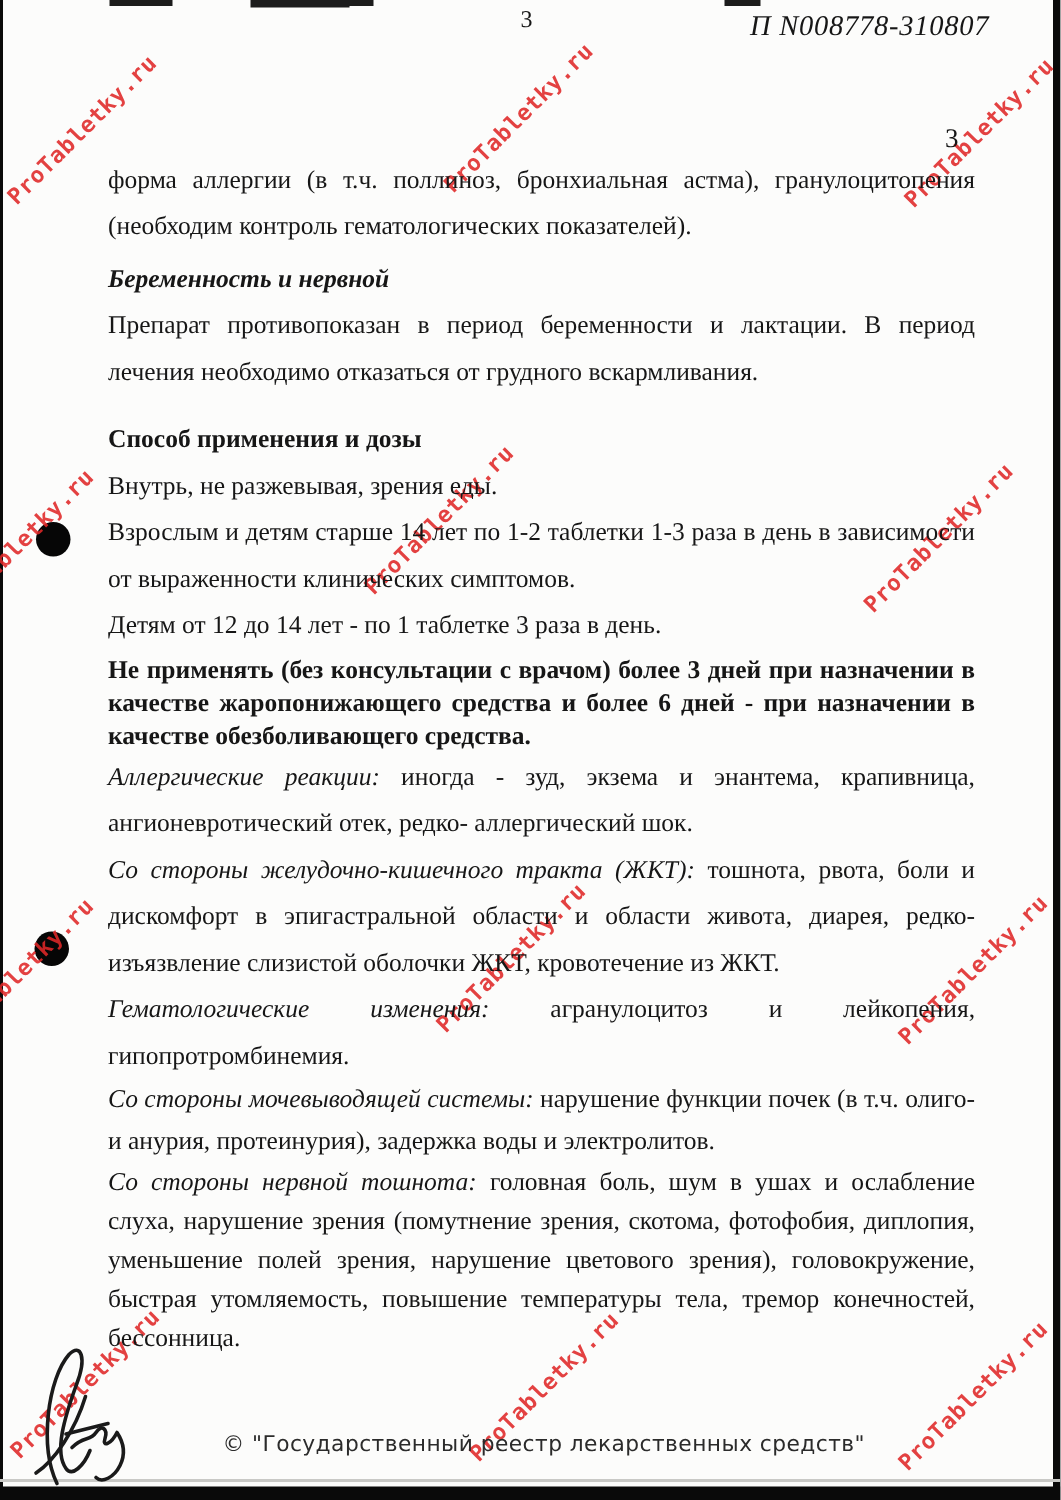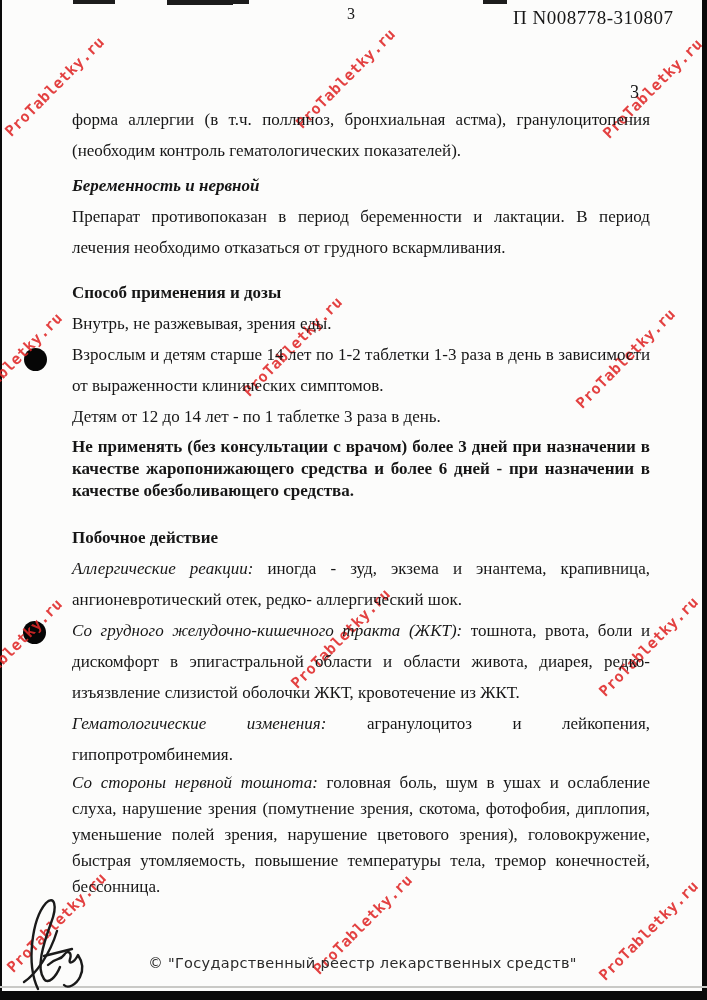--- a/index.html
+++ b/index.html
@@ -29,21 +29,21 @@
   .wm{
     position:absolute;height:18px;line-height:18px;
     font-family:"DejaVu Sans Mono", monospace;
     font-size:15px;font-weight:bold;letter-spacing:0.5px;
     color:#e02828;opacity:0.88;
     transform:rotate(-45deg);transform-origin:0 100%;
     white-space:nowrap;pointer-events:none;
   }
   
   .pg-top{position:absolute;left:347px;top:5px;font-size:16px;}
-  .reg{position:absolute;left:513px;top:7px;font-size:19px;letter-spacing:0.5px;}
+  .reg{position:absolute;left:500px;top:7px;font-size:19px;letter-spacing:0.5px;font-style:italic;}
   .pg-side{position:absolute;left:630px;top:82px;font-size:18px;}
   
   .body{
     position:absolute;left:72px;top:104px;width:578px;
     font-size:17px;line-height:31px;
   }
   .body p{margin:0;text-align:justify;text-align-last:left;}
   .lead-bi{font-weight:bold;font-style:italic;}
   .lead-i{font-style:italic;margin-top:16px;}
   .bold{font-weight:bold;}
@@ -103,24 +103,24 @@
     <p class="lead-bi h-preg">Беременность и нервной</p>
     <p>Препарат противопоказан в период беременности и лактации. В период лечения необходимо отказаться от грудного вскармливания.</p>
 
     <p class="bold h-dosage">Способ применения и дозы</p>
     <p>Внутрь, не разжевывая, зрения еды.</p>
     <p><span class="ul">Взрослым  и детям старше   14  лет</span><span> по   1-2  таблетки   1-3  раза в день  в зависимости от выраженности клинических симптомов.</span></p>
     <p><span class="ul">Детям от 12 до 14 лет</span><span> - по 1 таблетке 3 раза в день.</span></p>
 
     <p class="warn">Не применять (без консультации с врачом) более 3 дней при назначении в качестве жаропонижающего средства и более 6 дней - при назначении в качестве обезболивающего средства.</p>
 
-    <p class="bold h-side">Побочное действие</p>
     <p><span class="lead-i">Аллергические реакции:</span><span>  иногда  -  зуд,  экзема  и  энантема,  крапивница, ангионевротический отек, редко- аллергический шок.</span></p>
-    <p><span class="lead-i">Со грудного желудочно-кишечного тракта (ЖКТ):</span><span> тошнота, рвота, боли и дискомфорт в эпигастральной области и области живота, диарея, редко- изъязвление слизистой оболочки ЖКТ, кровотечение из ЖКТ.</span></p>
+    <p><span class="lead-i">Со стороны желудочно-кишечного тракта (ЖКТ):</span><span> тошнота, рвота, боли и дискомфорт в эпигастральной области и области живота, диарея, редко- изъязвление слизистой оболочки ЖКТ, кровотечение из ЖКТ.</span></p>
     <p><span class="lead-i">Гематологические  изменения:</span><span>  агранулоцитоз  и  лейкопения, гипопротромбинемия.</span></p>
+    <p class="p-renal"><span class="lead-i">Со стороны мочевыводящей системы:</span><span> нарушение функции почек (в т.ч. олиго- и анурия, протеинурия), задержка воды и электролитов.</span></p>
     <p class="p-cns"><span class="lead-i">Со стороны нервной тошнота:</span><span> головная боль, шум в ушах и ослабление слуха, нарушение зрения (помутнение зрения, скотома, фотофобия, диплопия, уменьшение полей зрения, нарушение цветового зрения), головокружение, быстрая утомляемость, повышение температуры тела, тремор конечностей, бессонница.</span></p>
   </div>
 
   <svg class="sig" width="86" height="104" viewBox="0 0 86 104">
     <g fill="none" stroke="#1a1a1a" stroke-width="2.4" stroke-linecap="round" stroke-linejoin="round">
       <path d="M 22,97 C 10,72 16,27 30,11 C 38,3 42,13 35,31 C 27,53 20,76 28,87 C 32,93 40,85 44,75"></path>
       <path d="M 8,90 C 20,82 34,62 41,39"></path>
       <path d="M 32,73 C 40,65 44,69 48,63 C 52,57 56,61 54,67 C 52,73 58,71 62,63 C 66,69 68,77 64,85 C 60,93 52,97 48,93"></path>
       <path d="M 28,64 L 56,57"></path>
     </g>

